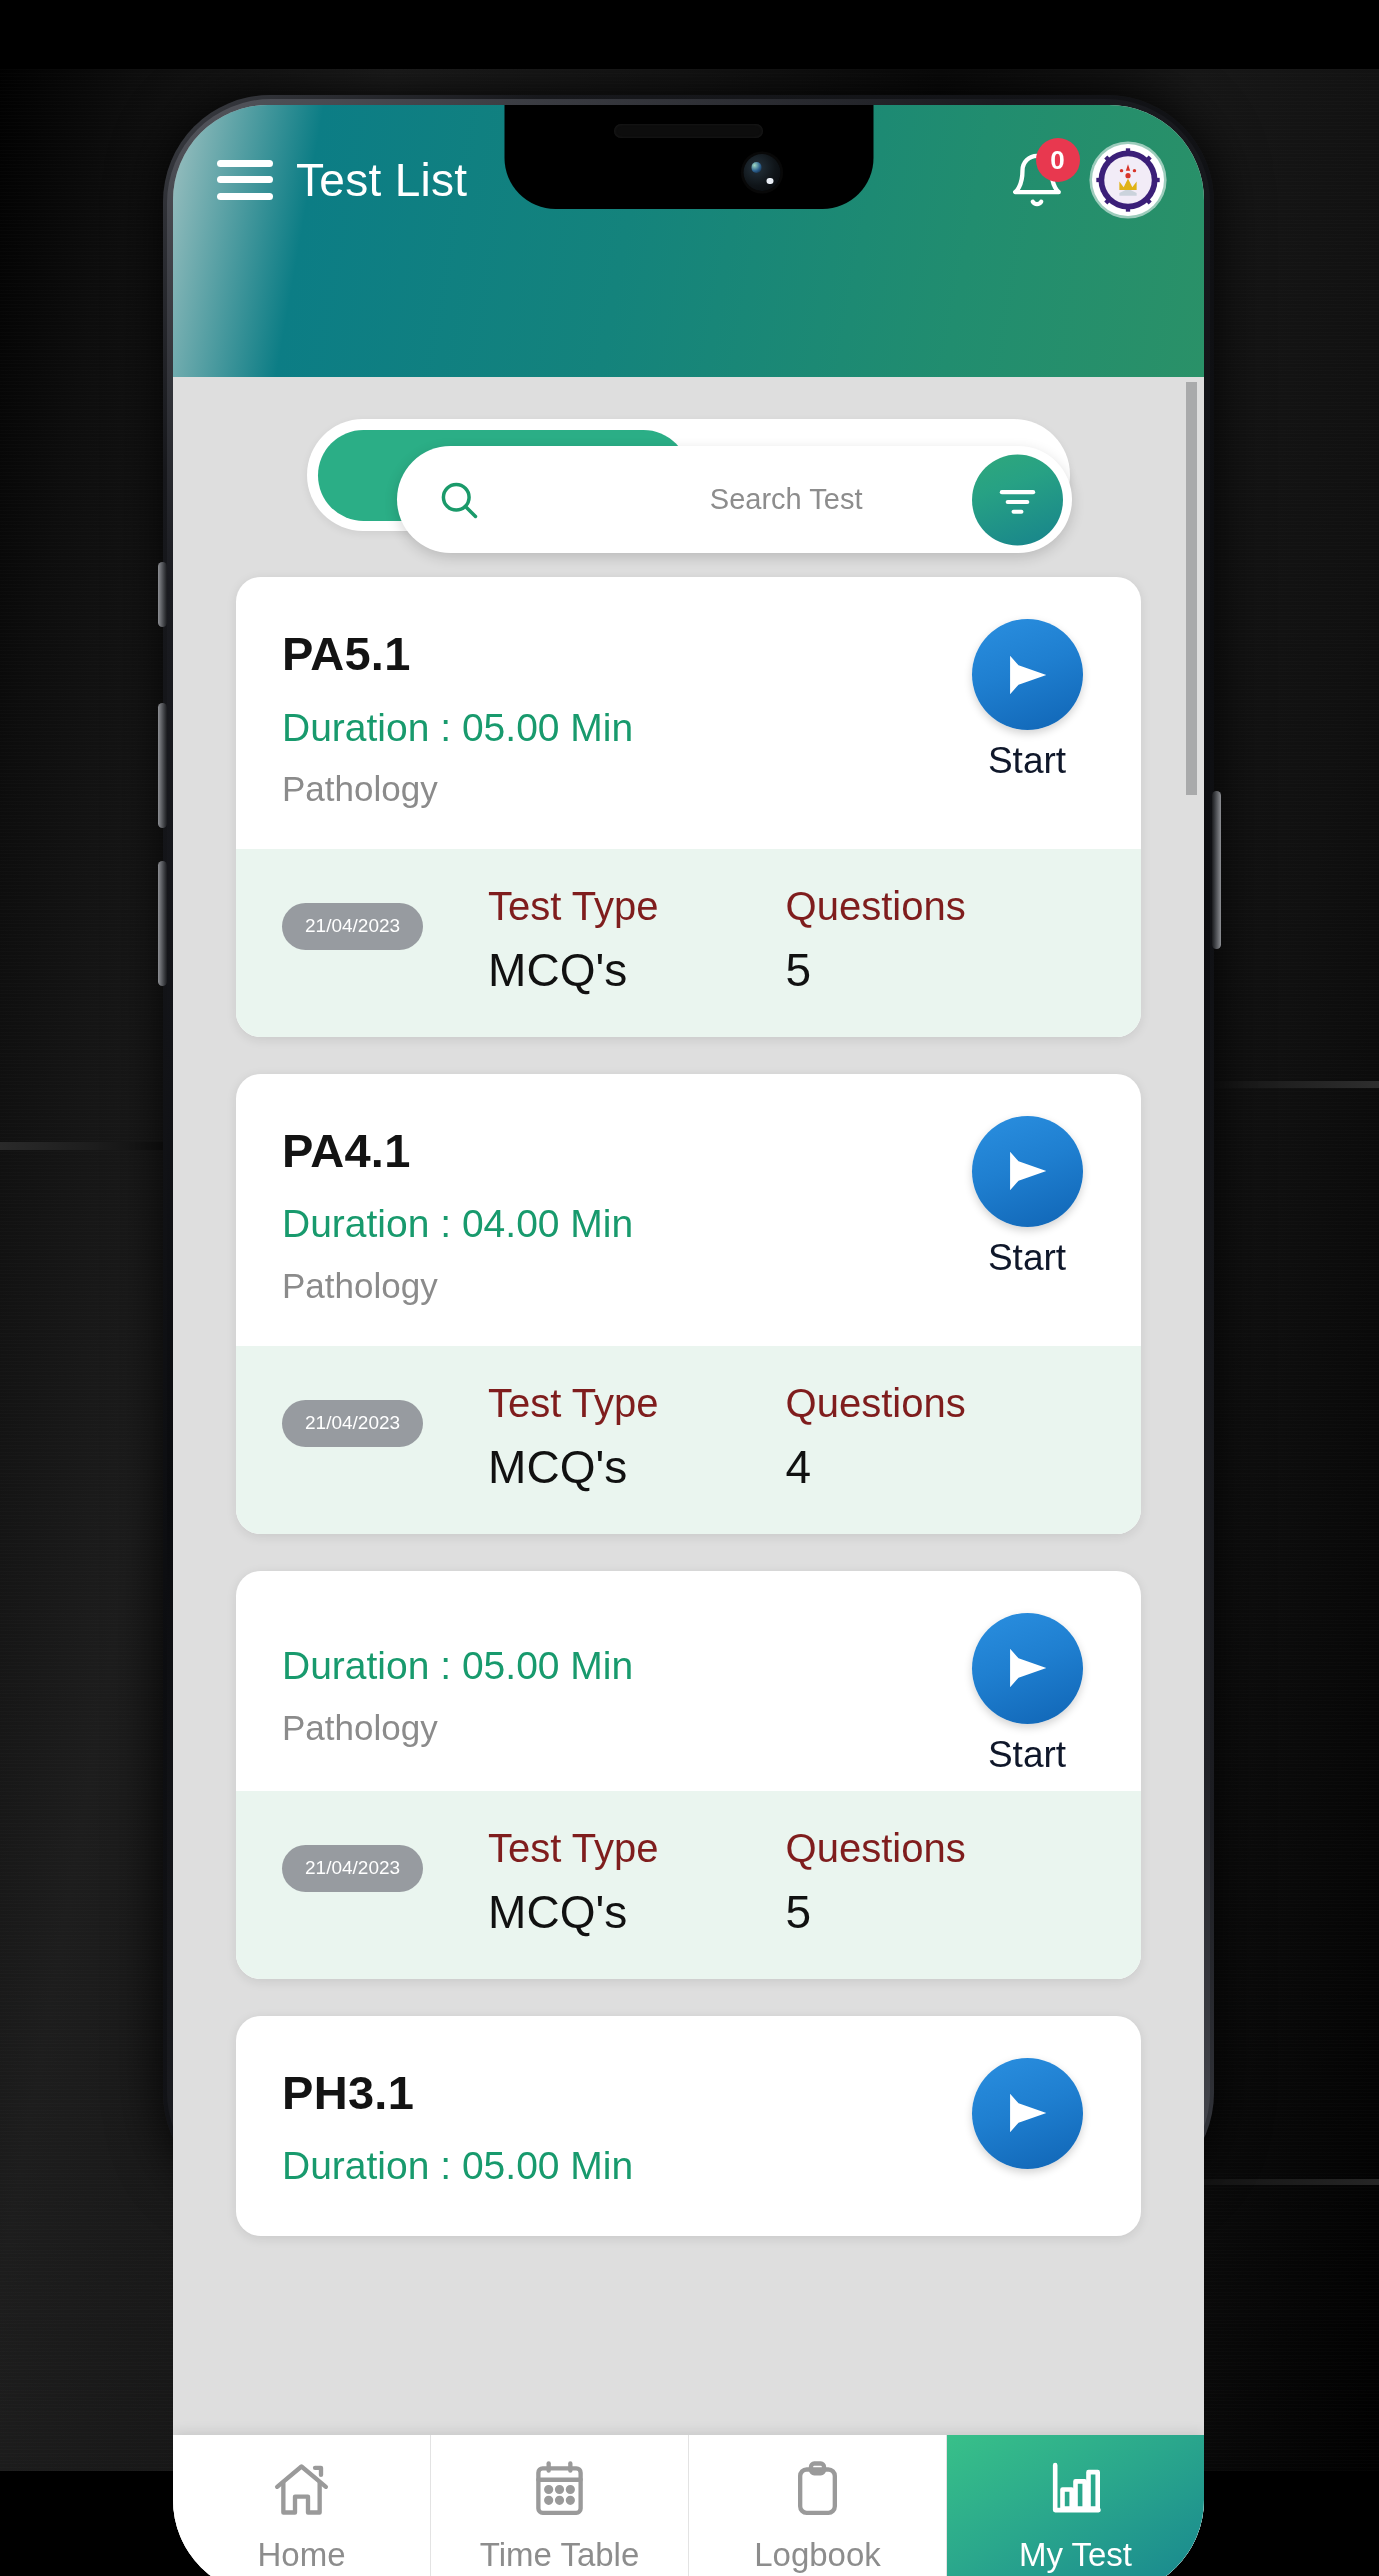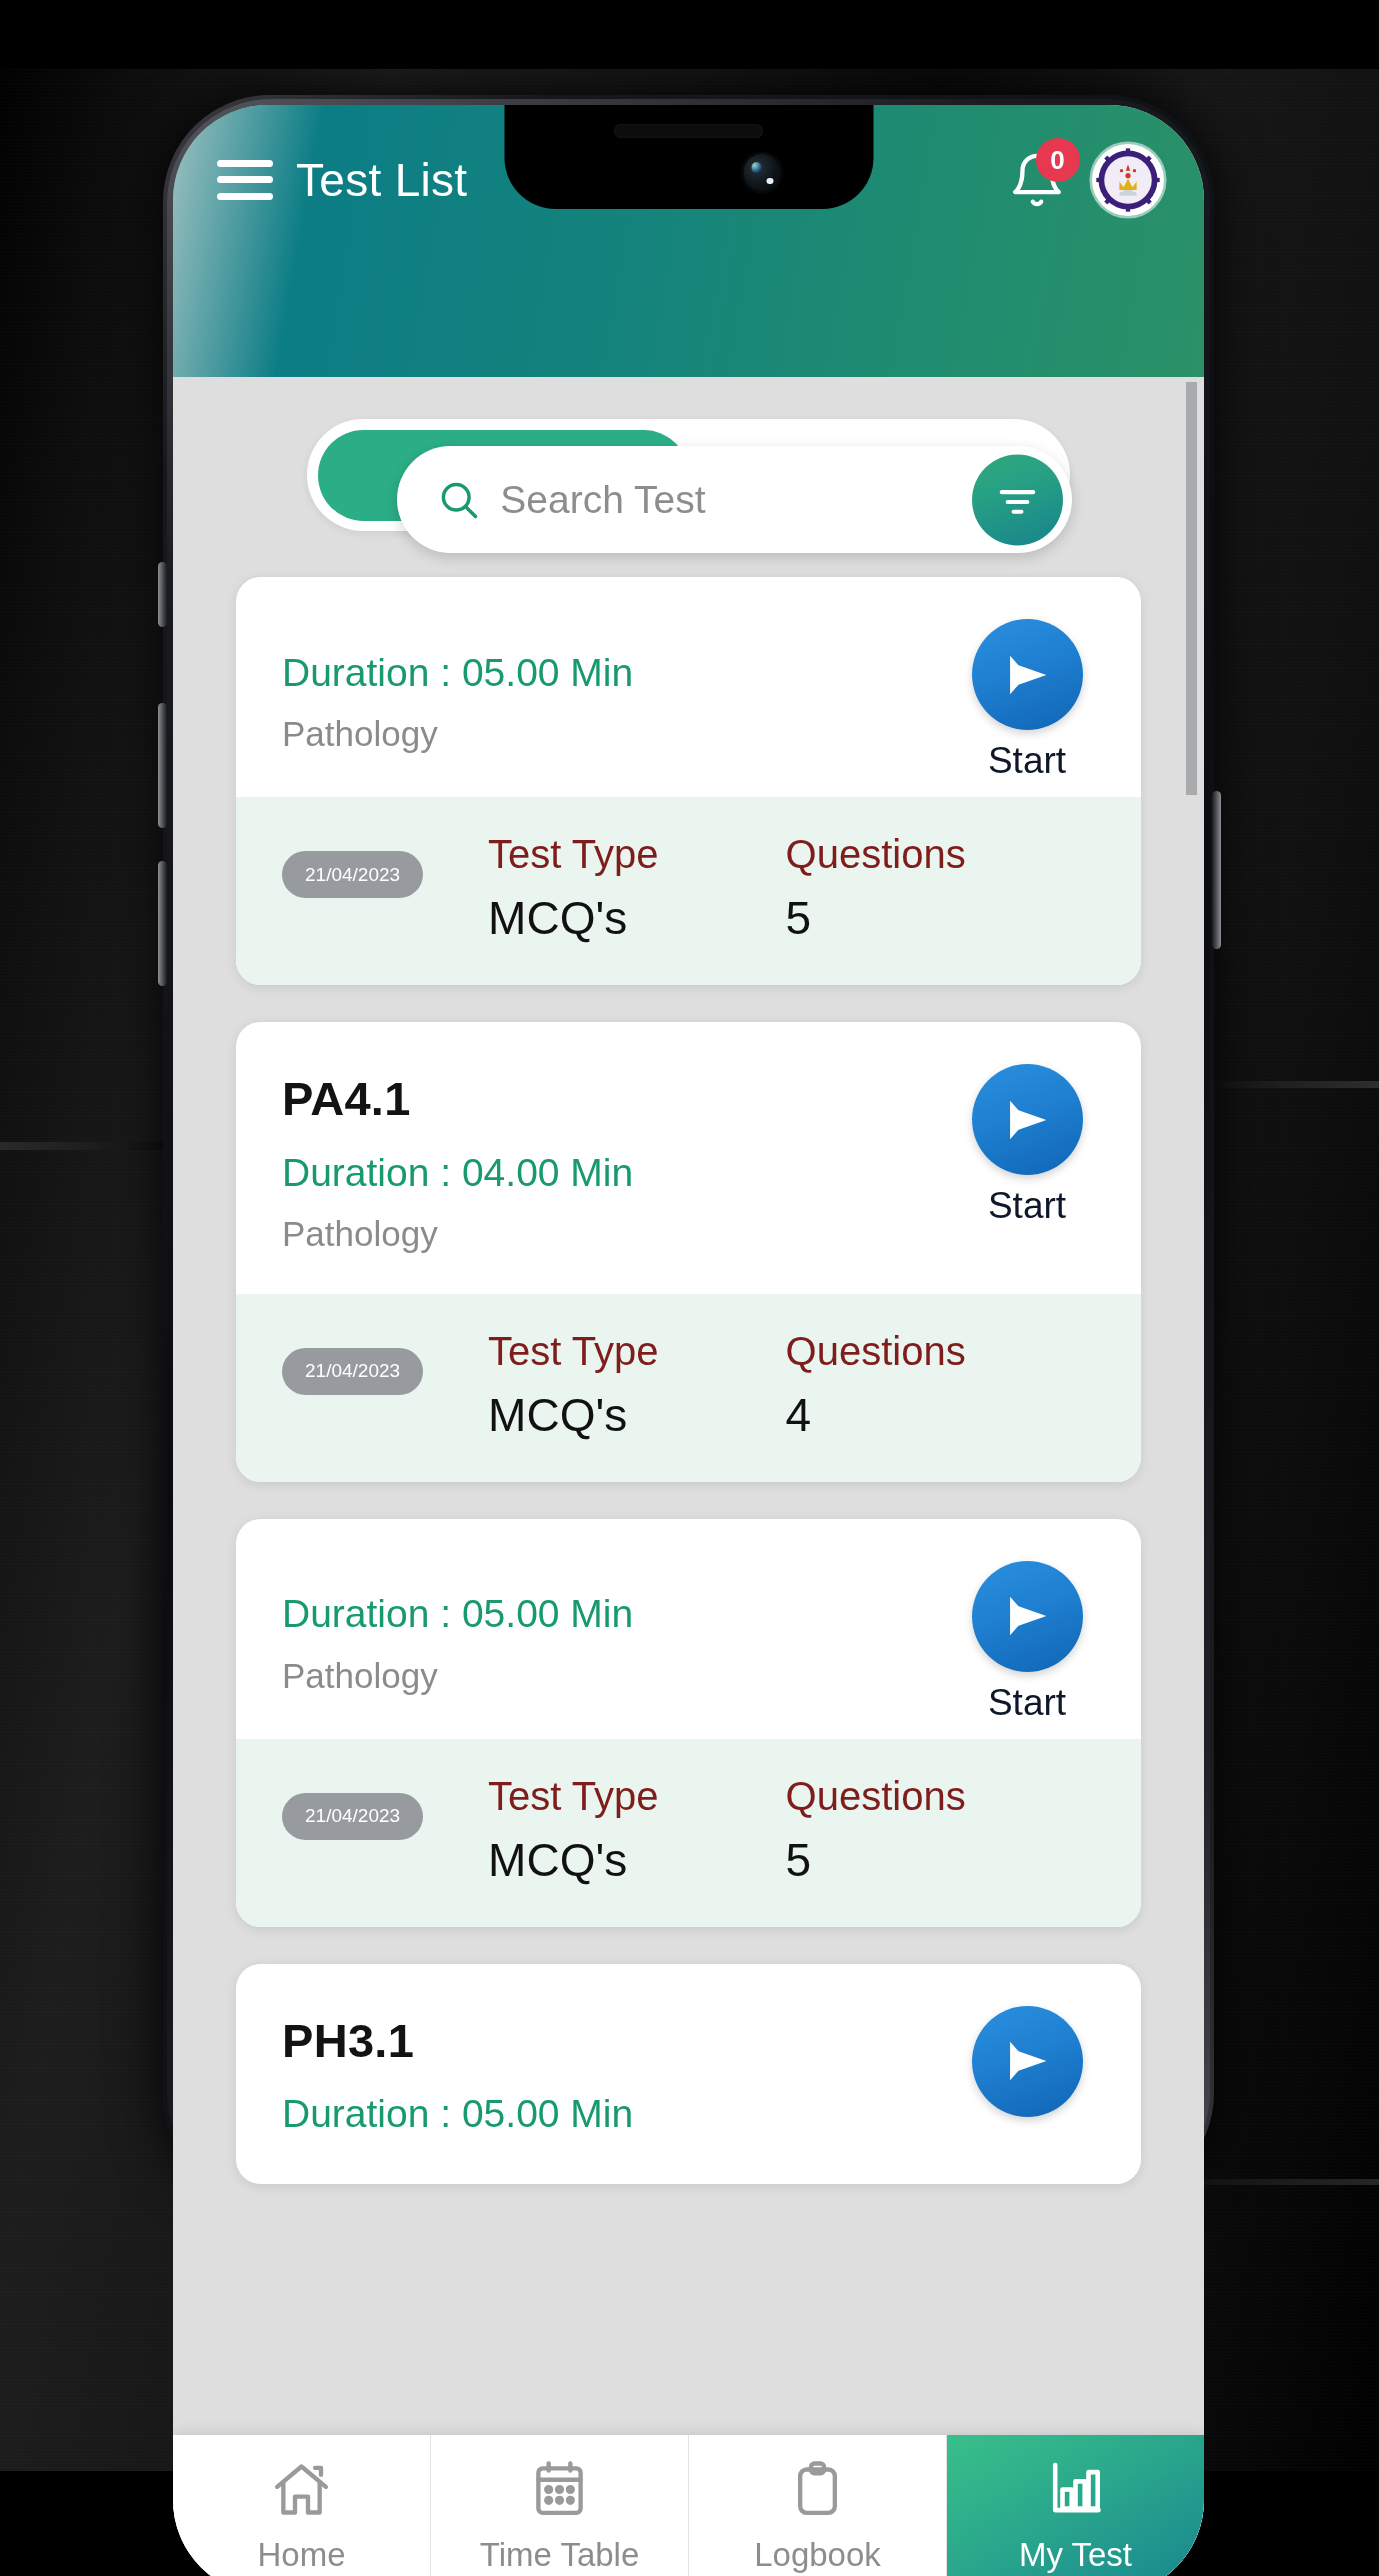--- a/index.html
+++ b/index.html
@@ -221,24 +221,25 @@
     align-items: center;
     padding-left: 40px;
     box-shadow: 0 4.4px 14px rgba(0,0,0,0.16);
     z-index: 25;
   }
   .search-icon { flex: 0 0 auto; margin-right: 19.3px; display: flex; }
   .search-input {
     flex: 1;
     border: none; outline: none;
     font-family: "Liberation Sans", sans-serif;
-    font-size: 39px;
+    font-size: 29px;
     color: #2b2b2b;
     background: transparent;
     min-width: 0;
+    text-align: center;
   }
   .search-input::placeholder { color: #8d8d8d; }
   .filter-btn {
     position: absolute;
     right: 8.8px; top: 50%; transform: translateY(-50%);
     width: 91px; height: 91px;
     border-radius: 46px;
     background: linear-gradient(160deg, #2fa87c 0%, #27a184 35%, #17838c 100%);
     display: flex; align-items: center; justify-content: center;
     cursor: pointer;
@@ -505,20 +506,21 @@
 
     <div class="tabs">
       <div class="tab active">Upcoming</div>
       <div class="tab">Completed</div>
     </div>
 
     <div class="list">
 
       <div class="test-card">
         <div class="card-top">
+          <div class="card-title">PA5.1</div>
           <div class="card-duration">Duration : 05.00 Min</div>
           <div class="card-subject">Pathology</div>
           <div class="start-wrap">
             <div class="start-circle">
               <svg width="58" height="58" viewBox="0 0 24 24" fill="#ffffff">
                 <path d="M5 4 L5 20 L8.5 16 L20 12 L8.5 8 Z"></path>
               </svg>
             </div>
             <div class="start-label">Start</div>
           </div>

